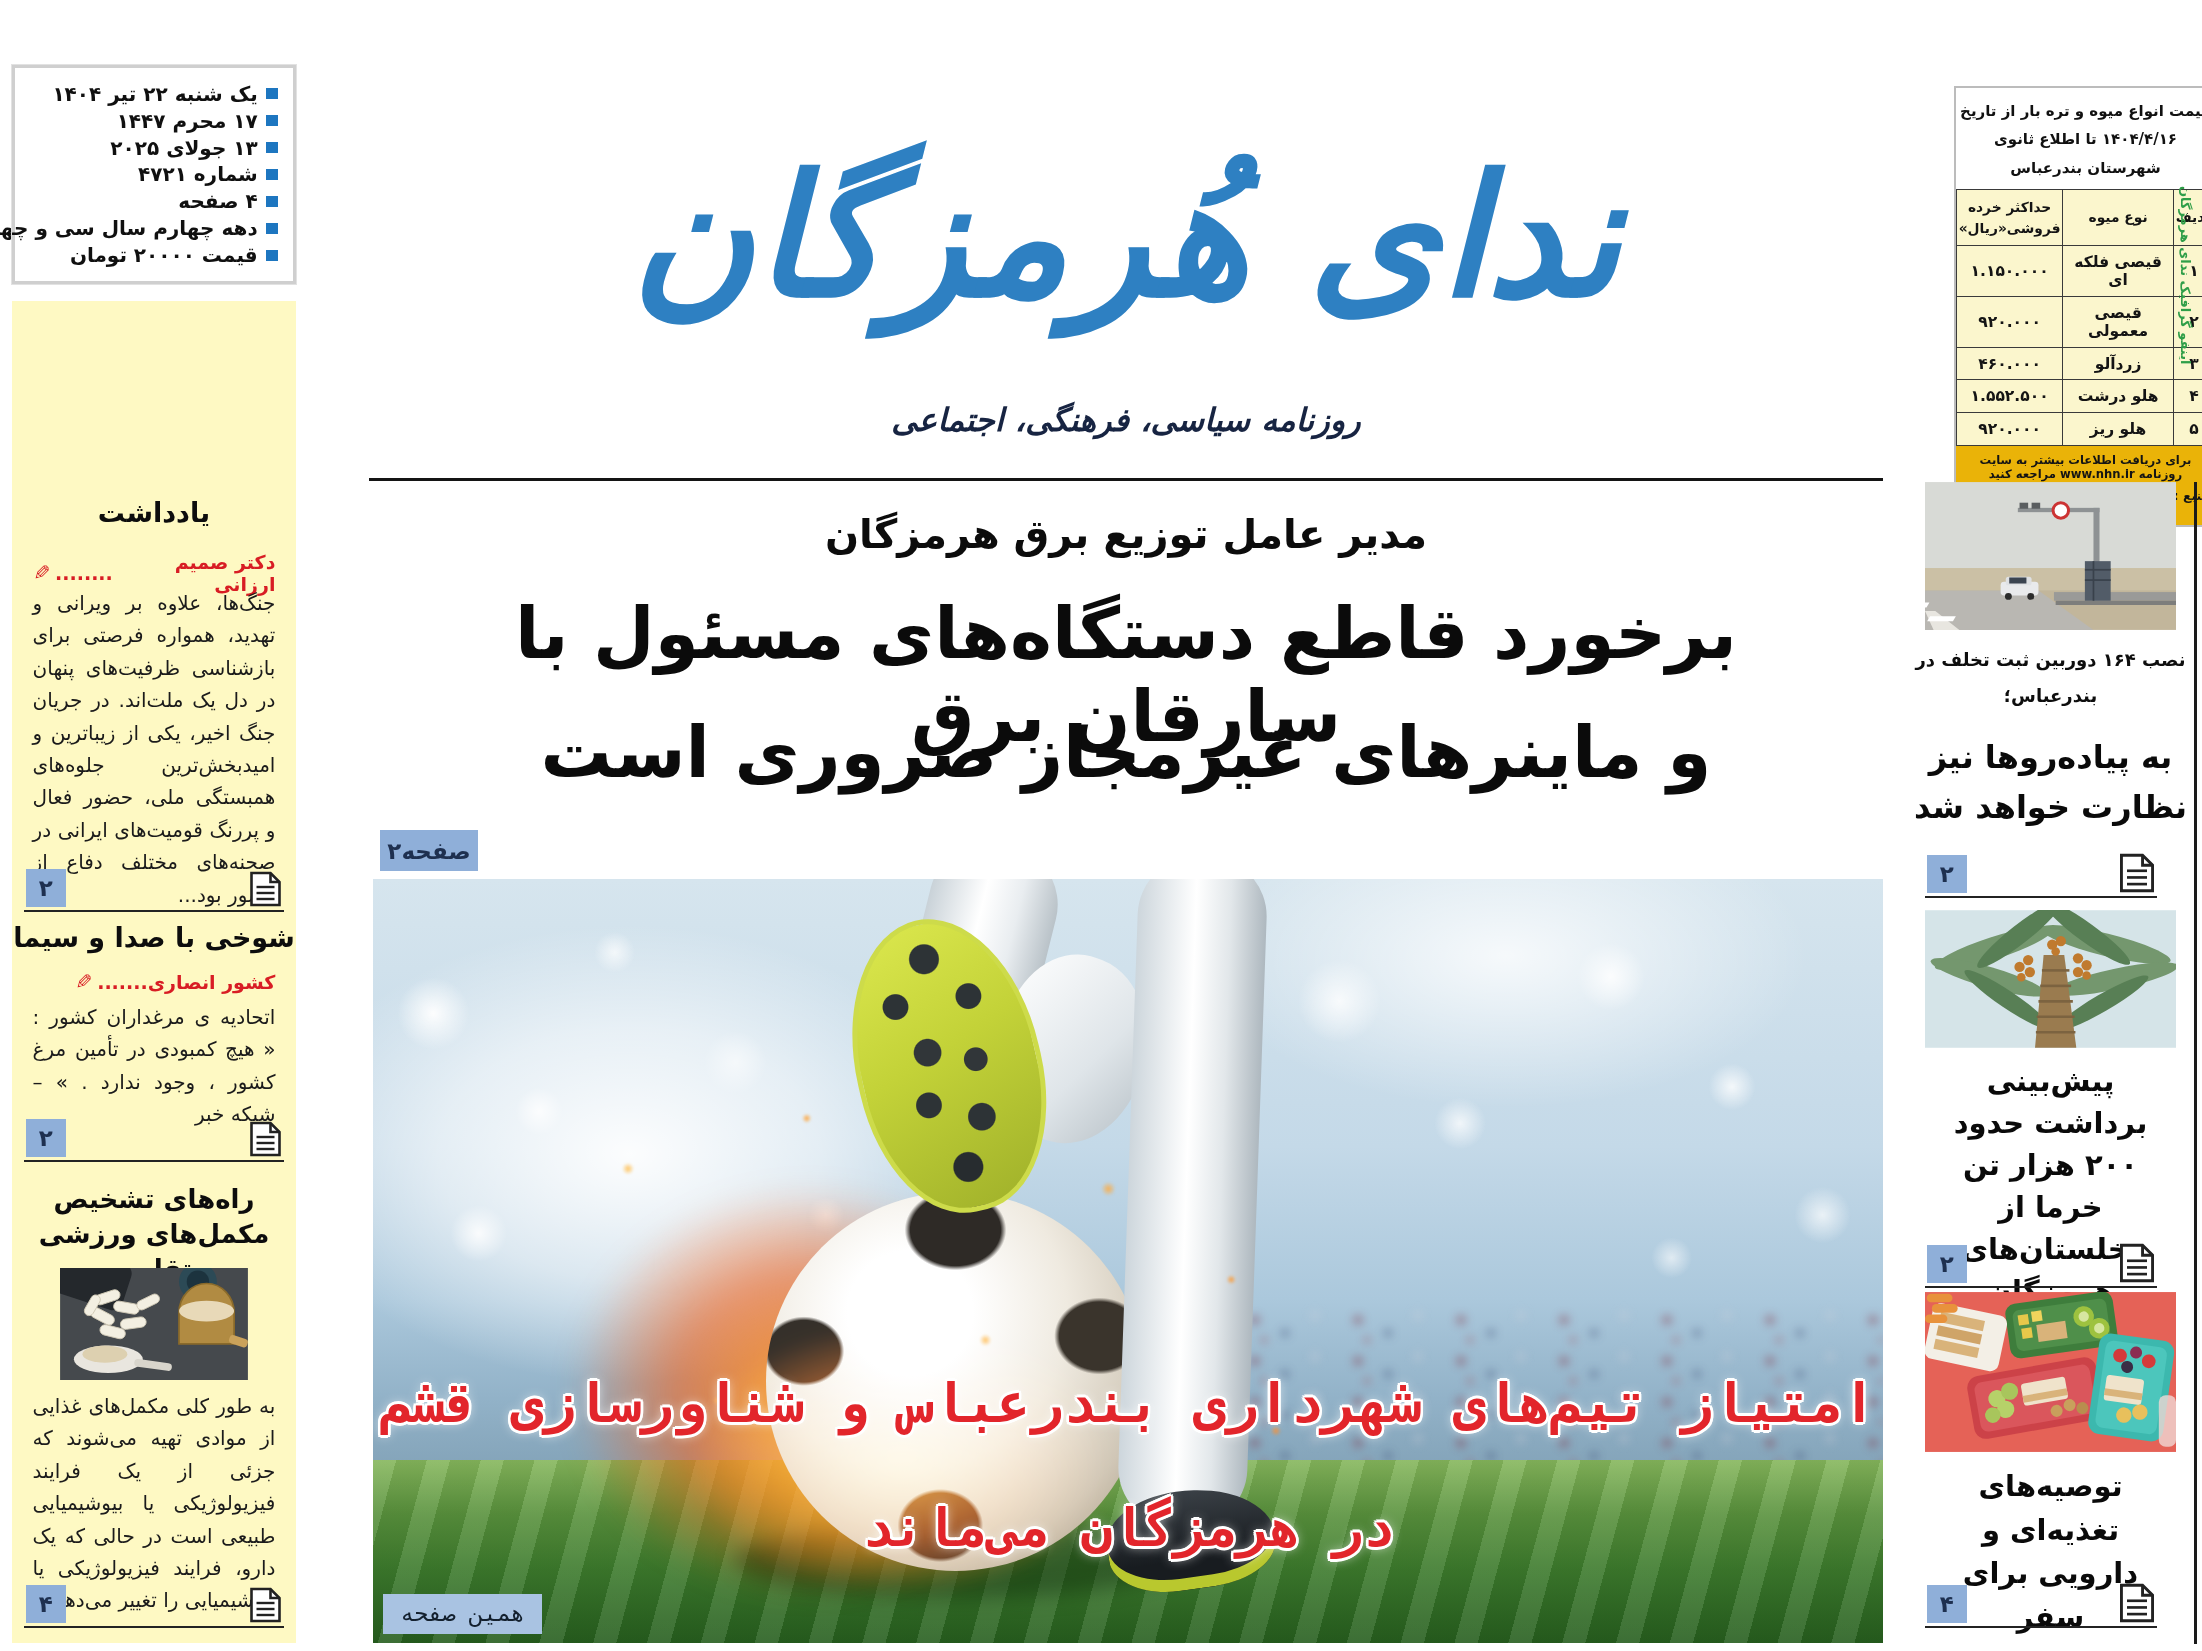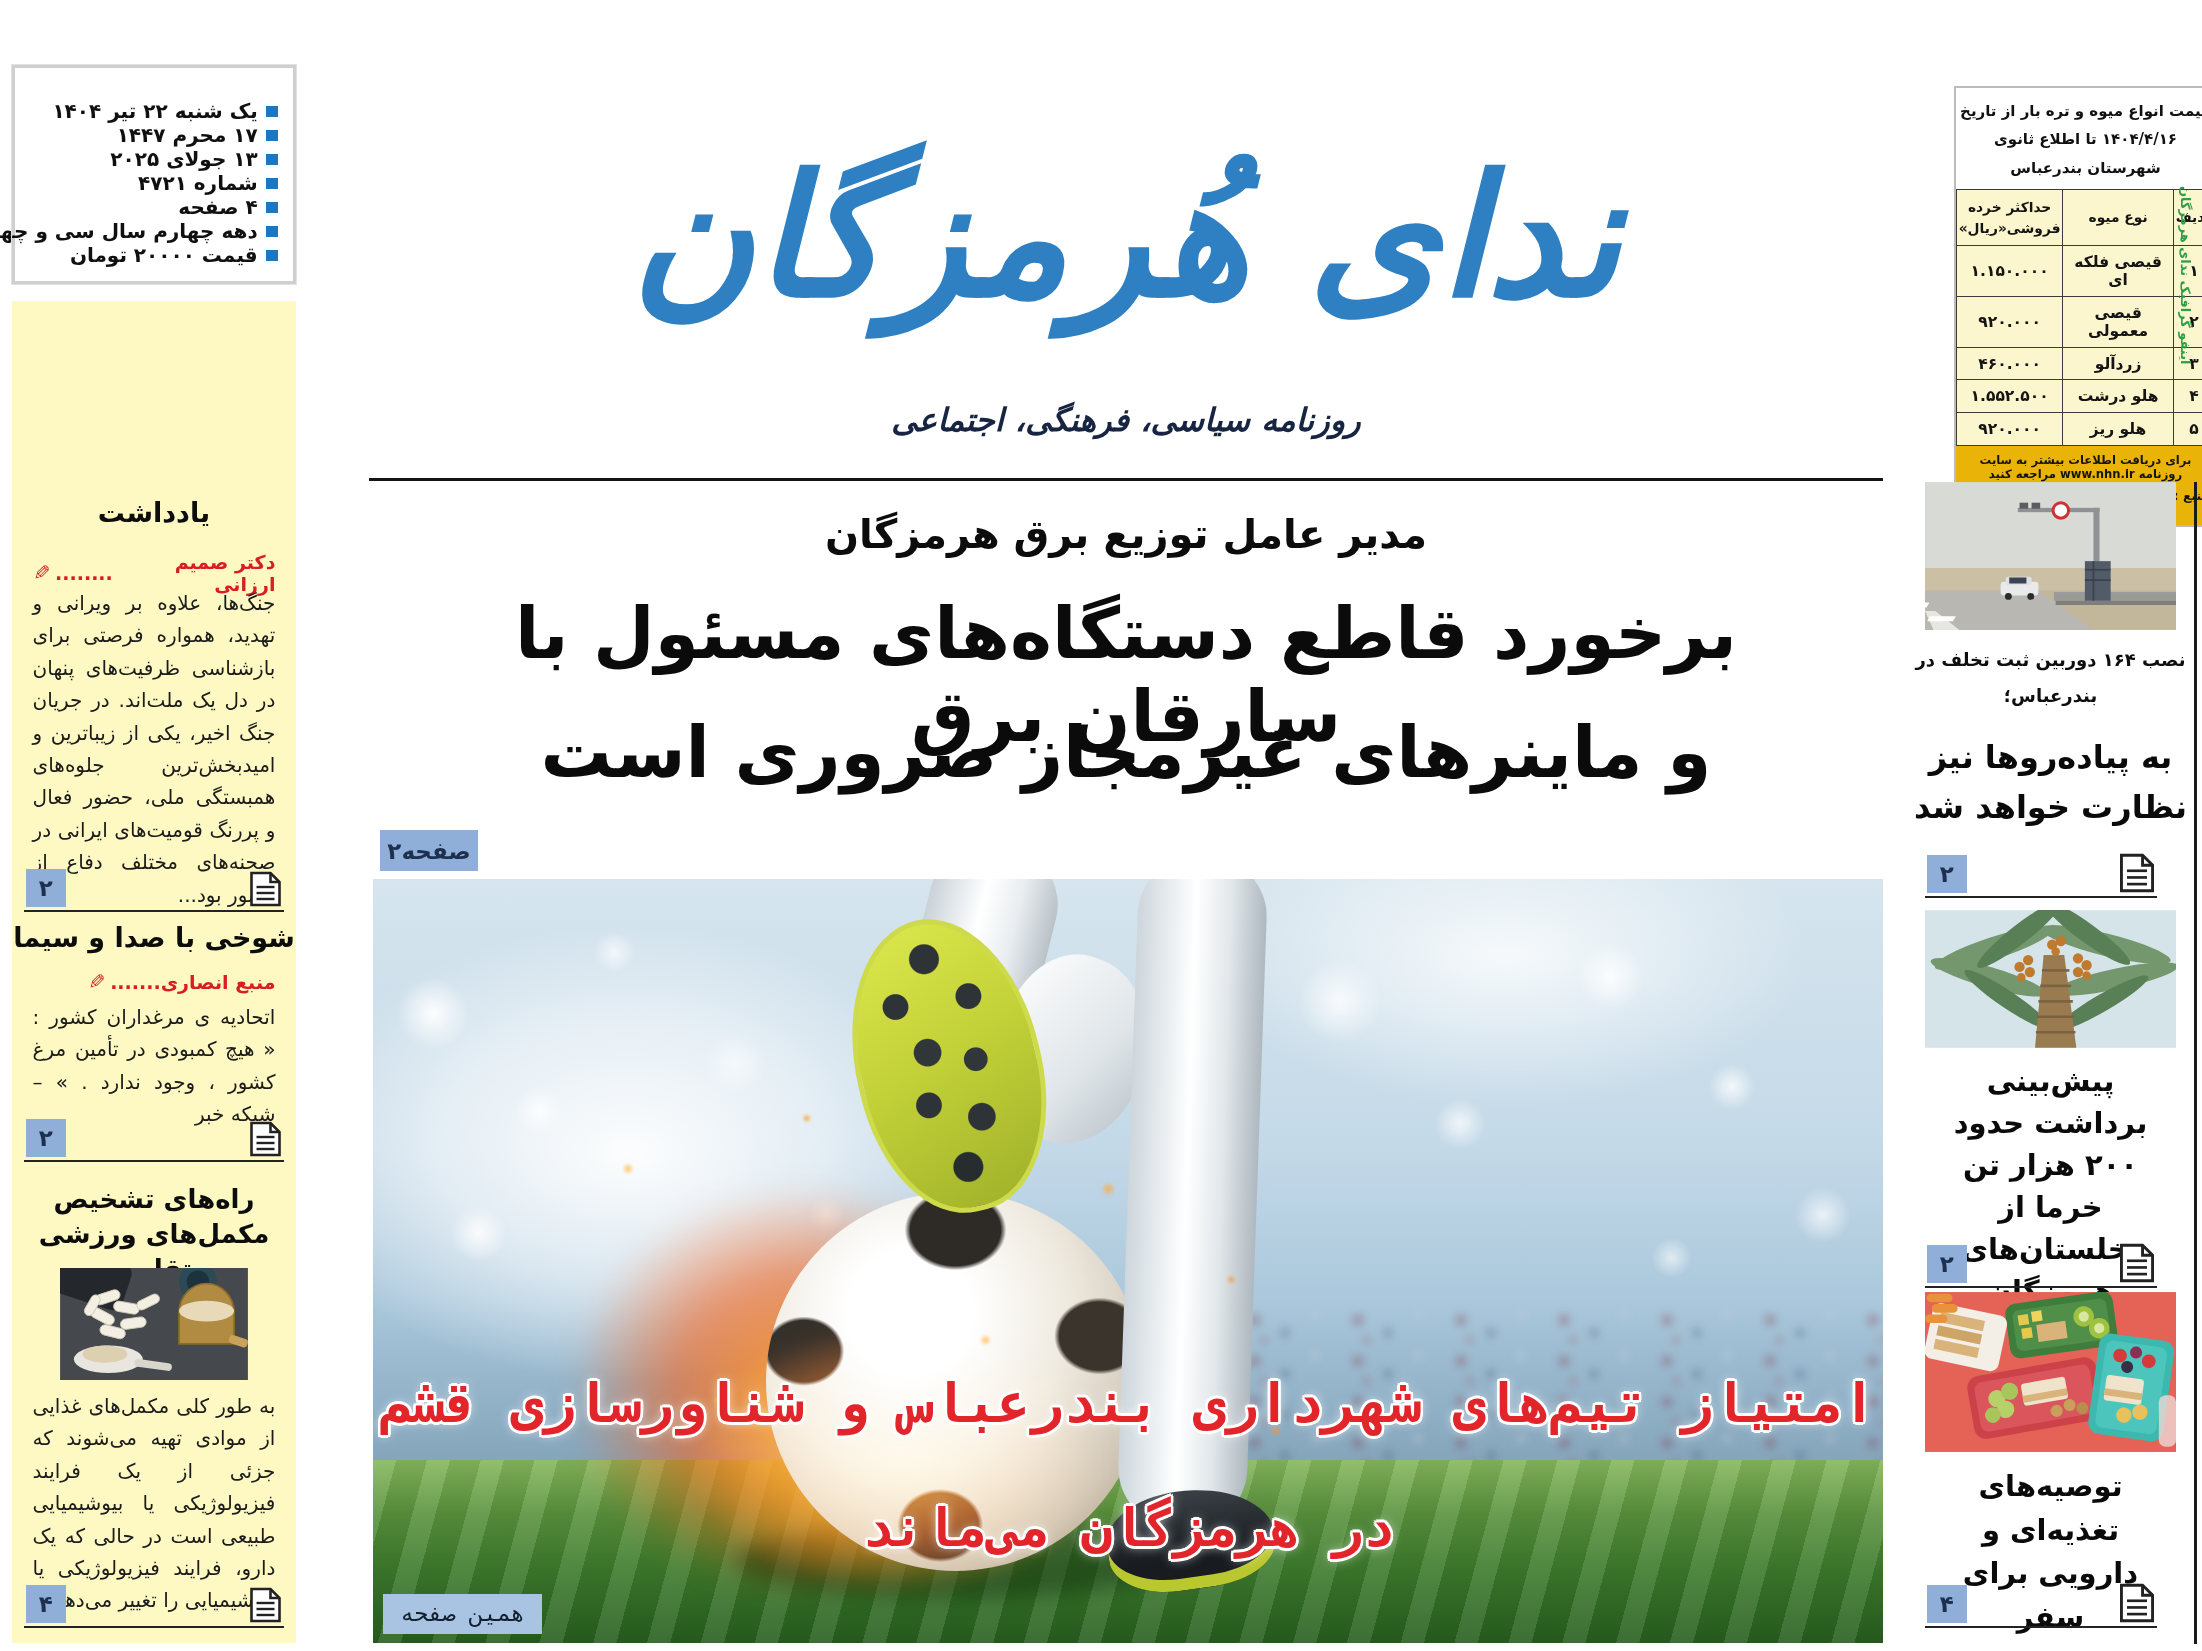--- a/index.html
+++ b/index.html
@@ -2,21 +2,21 @@
 <html lang="fa" dir="rtl" style="font-size:13.8px"><head>
 <meta charset="utf-8">
 <style>
   * { margin:0; padding:0; box-sizing:border-box; }
   body { background:#ffffff; font-family:"DejaVu Sans", sans-serif; }
   #page { position:relative; width:2203px; height:1651px; background:#fff; direction:rtl; overflow:hidden; }
 
   
   #date-box { position:absolute; left:13px; top:65px; width:284px; height:219px;
     border:3.4px solid #cfcfcf; outline:0.9px solid #e2e2e2; background:#fff;
-    padding:13.8px 15.5px; display:flex; flex-direction:column; justify-content:flex-end; }
+    padding:13.8px 15.5px; display:flex; flex-direction:column; justify-content:space-between; }
   .date-item { display:flex; align-items:center; gap:8.6px; font-size:20px; font-weight:bold; color:#101010; white-space:nowrap; }
   .bullet { width:11.2px; height:11.2px; background:#1d76c0; flex:none; display:inline-block; }
 
   
   #masthead-title { position:absolute; left:370px; top:82px; width:1514px; height:318px;
     text-align:center; font-size:168px; line-height:310px; font-weight:bold; color:#2e80c2;
     font-style:italic; letter-spacing:-3.4px; }
   #masthead-subtitle { position:absolute; left:370px; top:401px; width:1514px; text-align:center;
     font-size:32px; font-weight:bold; font-style:italic; color:#172442; }
   #header-rule { position:absolute; left:370px; top:478px; width:1514px; height:3.4px; background:#141414; }
@@ -296,21 +296,21 @@
             <path d="M21 2 v9 h9" fill="none" stroke="#222" stroke-width="2.6"></path>
             <line x1="7" y1="16" x2="25" y2="16" stroke="#222" stroke-width="2.4"></line>
             <line x1="7" y1="22" x2="25" y2="22" stroke="#222" stroke-width="2.4"></line>
             <line x1="7" y1="28" x2="25" y2="28" stroke="#222" stroke-width="2.4"></line>
           </svg>
       </span>
     </div>
 
     <div id="ls2-heading" class="inner col-heading">شوخی با صدا و سیما</div>
     <div id="ls2-author" class="inner author-row">
-      <span>منبع انصاری</span>
+      <span>کشور انصاری</span>
         <span>.......</span>
         <span class="pen-icon">✎</span>
     </div>
     <div id="ls2-body" class="inner body-text">اتحادیه ی مرغداران کشور : « هیچ کمبودی در تأمین مرغ کشور ، وجود ندارد . » – شبکه خبر</div>
     <div id="ls2-badges" class="badge-row">
       <span class="page-badge-sm">۲</span>
       <span class="doc-icon">
         <svg width="33" height="36" viewBox="0 0 32 36">
             <path d="M2 2 h19 l9 9 v23 h-28 z" fill="#fff" stroke="#222" stroke-width="2.6"></path>
             <path d="M21 2 v9 h9" fill="none" stroke="#222" stroke-width="2.6"></path>

